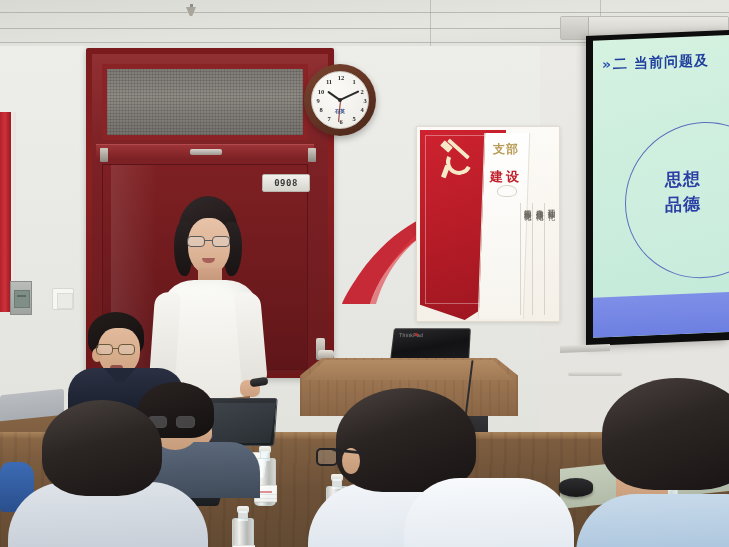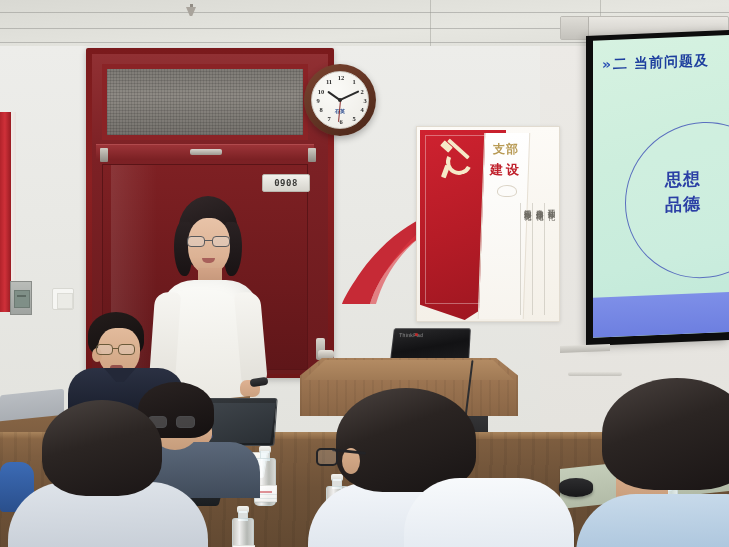--- a/index.html
+++ b/index.html
@@ -215,21 +215,21 @@
     border-left:1px solid #e6e0d4; border-right:1px solid #e6e0d4;
     transform:skewX(-2deg);
   }
   .poster .title-gold{
     position:absolute; left:72px; top:16px; width:34px;
     text-align:center; font-size:12px; font-weight:bold;
     color:#b89a54; letter-spacing:1px; line-height:1.05;
     font-family:"DejaVu Sans", sans-serif;
   }
   .poster .title-red{
-    position:absolute; left:70px; top:36px; width:38px;
+    position:absolute; left:70px; top:43px; width:38px;
     text-align:center; font-size:13px; font-weight:bold;
     color:#c0212c; letter-spacing:3px; line-height:1.05;
     font-family:"DejaVu Sans", sans-serif;
   }
   .poster .deco{
     position:absolute; left:80px; top:58px; width:20px; height:12px;
     border:1.5px solid #cfc6b4; border-radius:50% 50% 40% 40%;
     opacity:.75;
   }
   .vcols{

